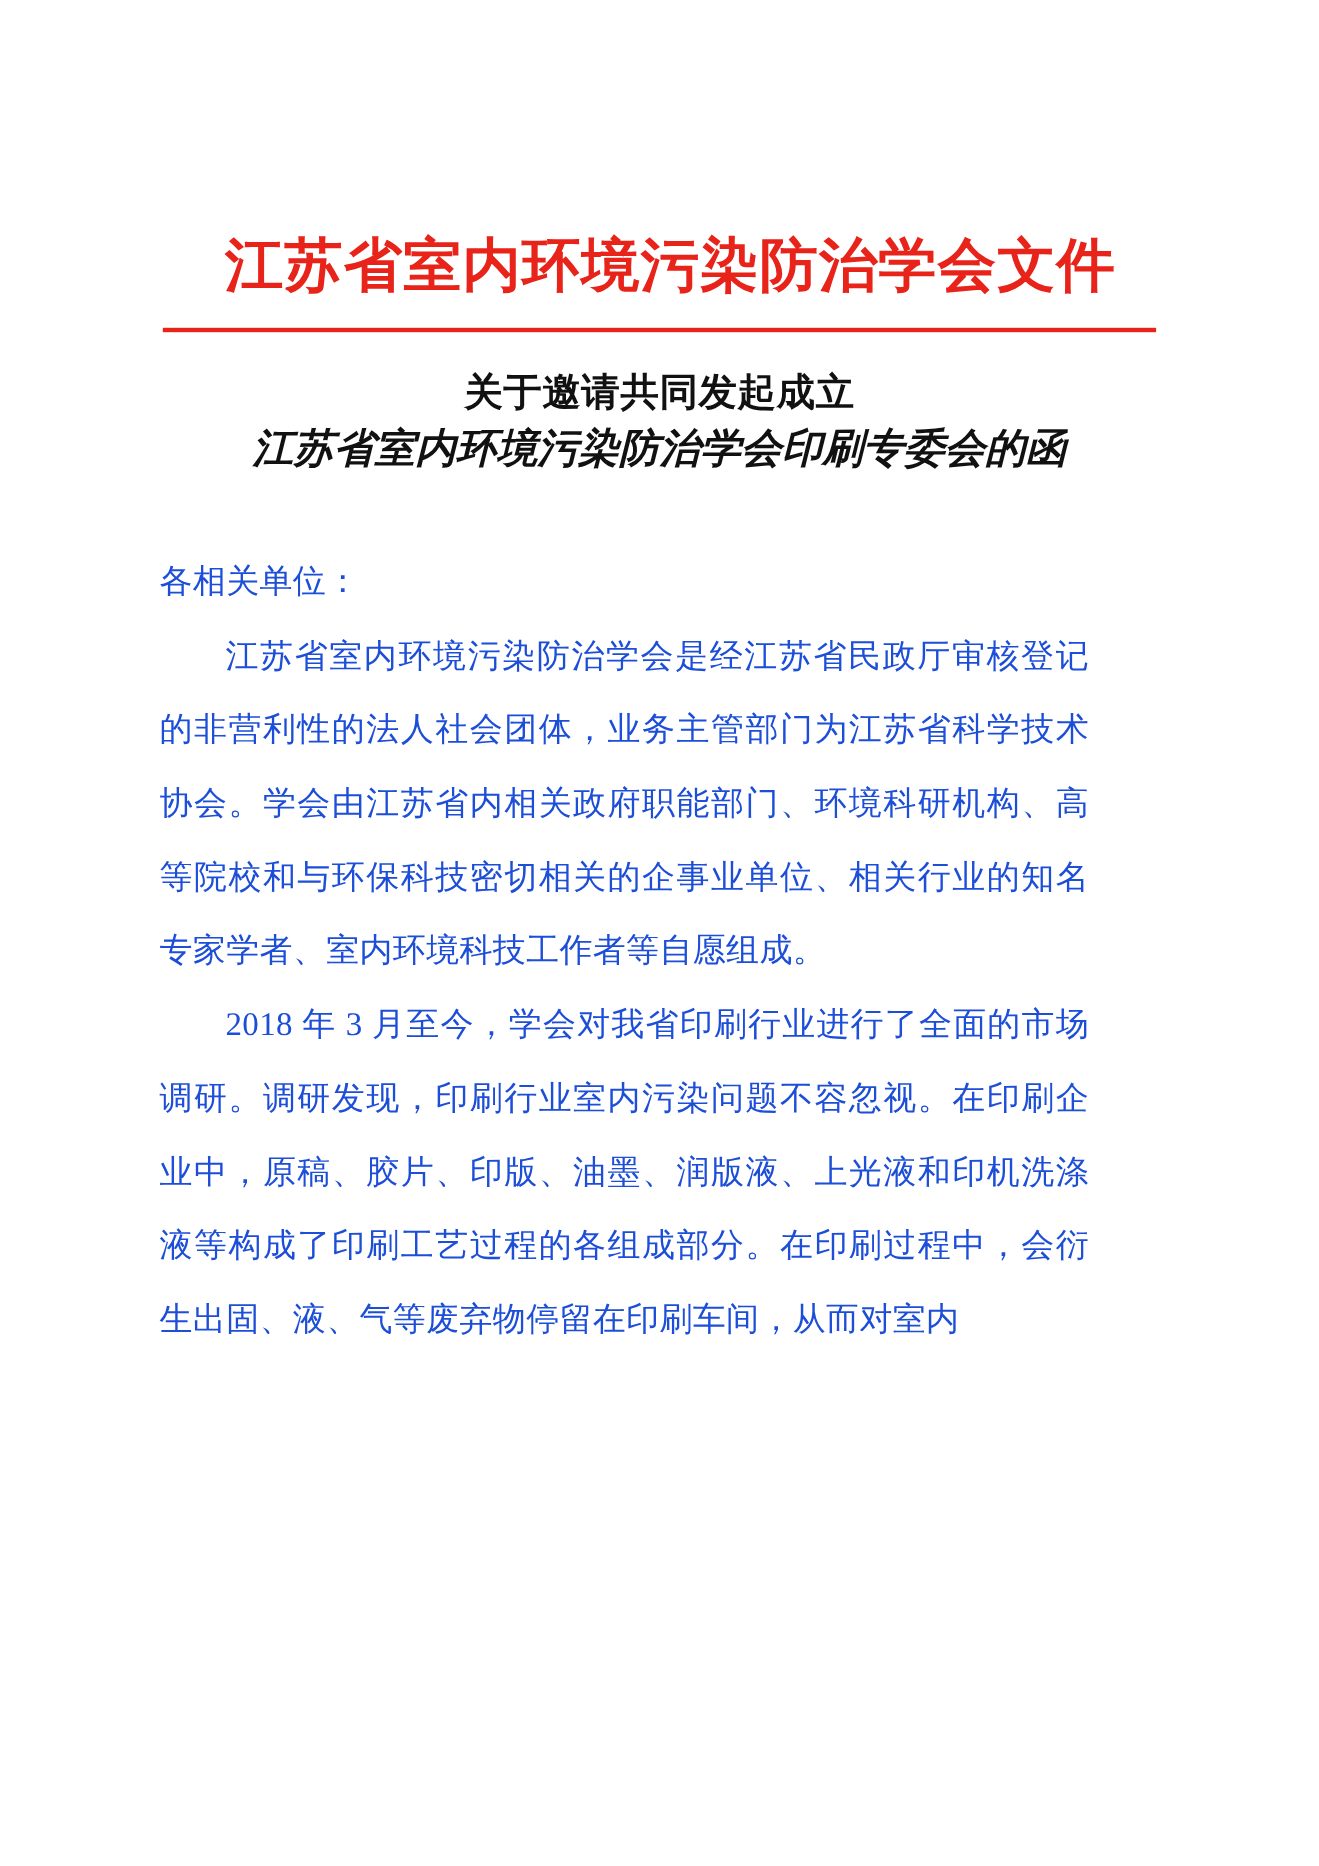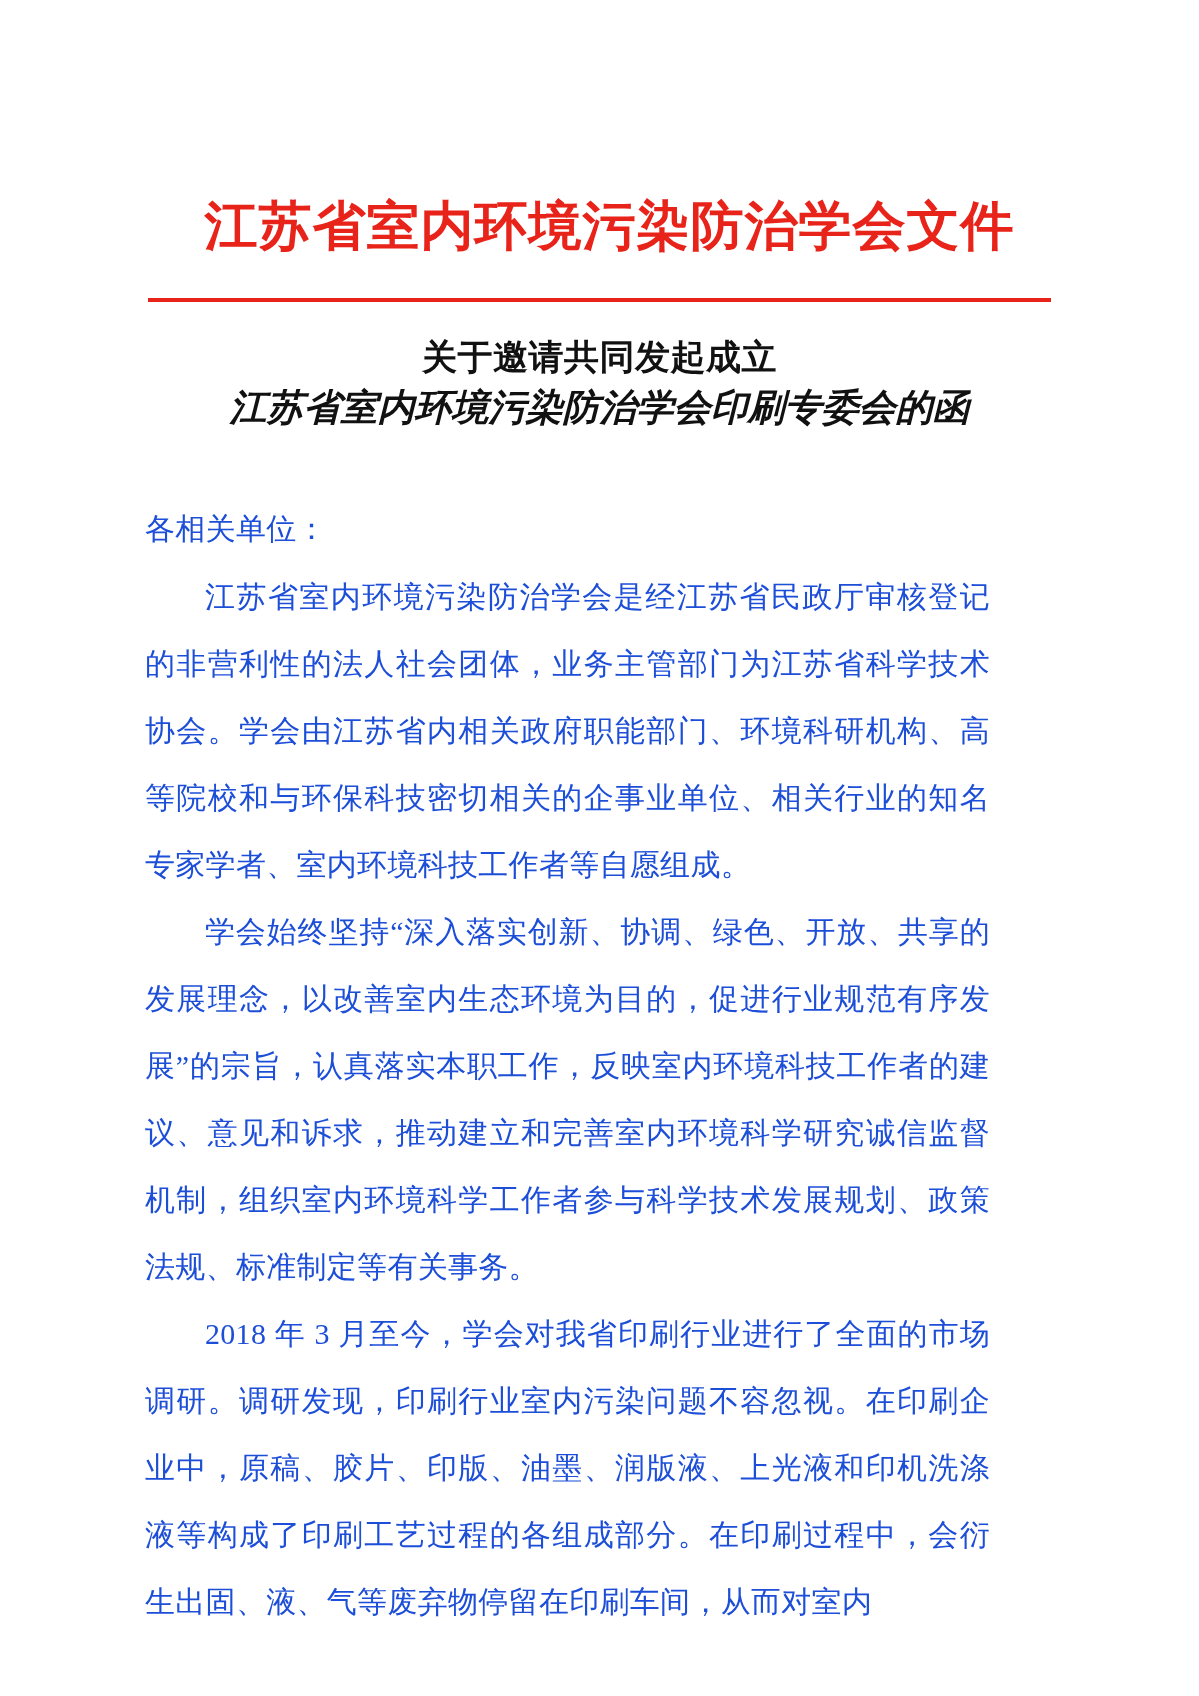--- a/index.html
+++ b/index.html
@@ -27,21 +27,21 @@
     text-align: center;
   }
   .letterhead-title {
     color: #e8231a;
     font-family: "Liberation Sans", "DejaVu Sans", sans-serif;
     font-weight: bold;
     font-size: 53px;
     letter-spacing: 1px;
     line-height: 1.12;
     white-space: nowrap;
-    margin: 0;
+    margin: 16px;
     padding-left: 20px;
   }
 
   .header-rule {
     position: absolute;
     left: 148px;
     right: 148px;
     top: 298px;
     height: 4px;
     background: #e8231a;
@@ -109,17 +109,16 @@
   <div class="header-rule"></div>
 
   <div class="subject">
     <div class="subject-line">关于邀请共同发起成立</div>
     <div class="subject-line wide">江苏省室内环境污染防治学会印刷专委会的函</div>
   </div>
 
   <div class="body-block">
     <p class="para salutation">各相关单位：</p>
     <p class="para indent">江苏省室内环境污染防治学会是经江苏省民政厅审核登记的非营利性的法人社会团体，业务主管部门为江苏省科学技术协会。学会由江苏省内相关政府职能部门、环境科研机构、高等院校和与环保科技密切相关的企事业单位、相关行业的知名专家学者、室内环境科技工作者等自愿组成。</p>
-    <p class="para indent">学会始终坚持“深入落实创新、协调、绿色、开放、共享的发展理念，以改善室内生态环境为目的，促进行业规范有序发展”的宗旨，认真落实本职工作，反映室内环境科技工作者的建议、意见和诉求，推动建立和完善室内环境科学研究诚信监督机制，组织室内环境科学工作者参与科学技术发展规划、政策法规、标准制定等有关事务。</p>
     <p class="para indent last">2018 年 3 月至今，学会对我省印刷行业进行了全面的市场调研。调研发现，印刷行业室内污染问题不容忽视。在印刷企业中，原稿、胶片、印版、油墨、润版液、上光液和印机洗涤液等构成了印刷工艺过程的各组成部分。在印刷过程中，会衍生出固、液、气等废弃物停留在印刷车间，从而对室内</p>
   </div>
 
 </div>
 
 </body></html>

